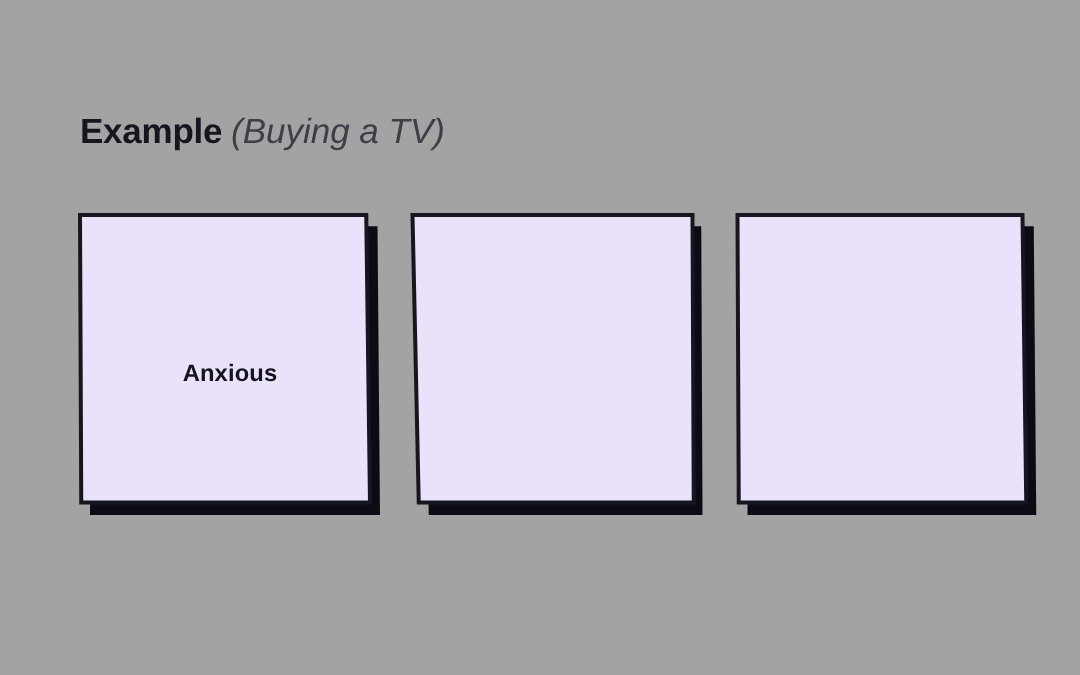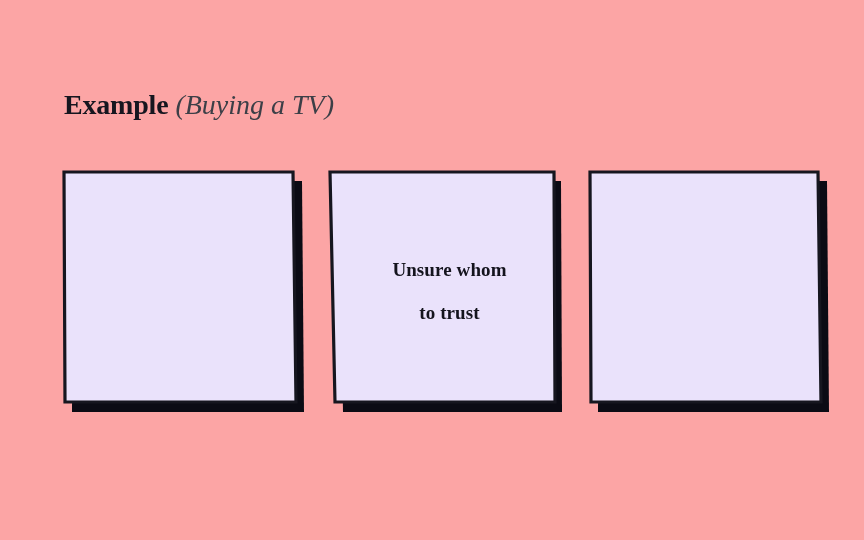--- a/index.html
+++ b/index.html
@@ -11,22 +11,21 @@
     width: 864px;
     height: 540px;
     overflow: hidden;
     font-family: "Liberation Sans", sans-serif;
     -webkit-font-smoothing: antialiased;
   }
   #canvas {
     position: relative;
     width: 864px;
     height: 540px;
-    background: #fca5a5;
-    font-family: Liberation Serif, serif;
+    background: #a3a3a3;
   }
 
   
   #title {
     position: absolute;
     left: 64px;
     top: 88px;
     font-size: 28px;
     line-height: 34px;
     white-space: nowrap;
@@ -83,29 +82,28 @@
 
   <div id="title">
     <span class="main">Example</span><span class="sub">(Buying a TV)</span>
   </div>
 
   <div class="note" id="note-1">
     <svg width="244" height="250" viewBox="0 0 244 250">
       <polygon points="13,13 242,13 244,244 12,244" fill="#0b0b14"></polygon>
       <polygon points="4,4 233,4 236,234 5,234" fill="#eae2fb" stroke="#16161f" stroke-width="3.2" stroke-linejoin="miter"></polygon>
     </svg>
+    <div class="note-label">Anxious</div>
   </div>
 
   <div class="note" id="note-2">
     <svg width="244" height="250" viewBox="0 0 244 250">
       <polygon points="13,13 235,13 236,244 17,244" fill="#0b0b14"></polygon>
       <polygon points="4,4 228,4 229,234 9,234" fill="#eae2fb" stroke="#16161f" stroke-width="3.2" stroke-linejoin="miter"></polygon>
     </svg>
-    <div class="note-label">Unsure whom
-to trust</div>
   </div>
 
   <div class="note" id="note-3">
     <svg width="244" height="250" viewBox="0 0 244 250">
       <polygon points="13,13 241,13 243,244 12,244" fill="#0b0b14"></polygon>
       <polygon points="4,4 232,4 235,234 5,234" fill="#eae2fb" stroke="#16161f" stroke-width="3.2" stroke-linejoin="miter"></polygon>
     </svg>
   </div>
 
 </div>

